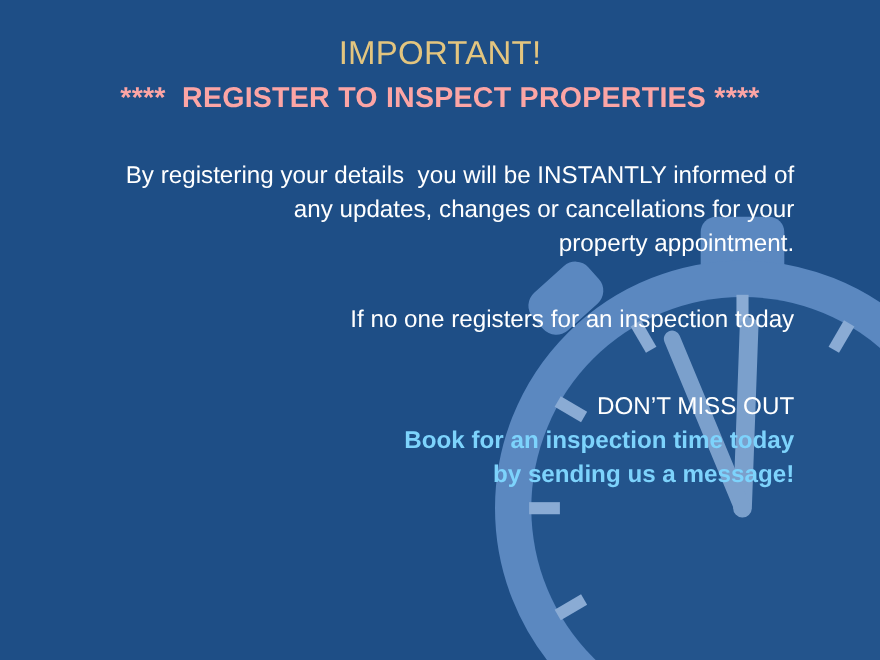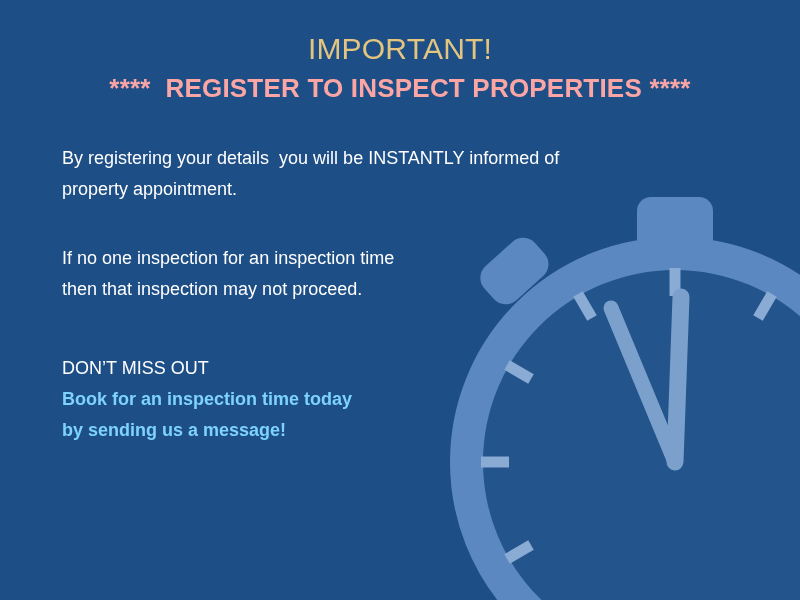--- a/index.html
+++ b/index.html
@@ -67,24 +67,25 @@
     width: 660px;
     z-index: 3;
   }
   .para {
     margin: 0 0 32px 0;
   }
   .para:last-child { margin-bottom: 12px; }
 
   .line {
     color: #ffffff;
-    font-size: 18px;
+    font-size: 22px;
     line-height: 31px;
     font-weight: 400;
     white-space: pre;
+    text-align: right;
   }
   .line.gold {
     color: #7dd3fc;
     font-weight: bold;
   }
 
   .spacer-1 { height: 6px; }
   .spacer-2 { height: 16px; }
 </style>
 </head>
@@ -133,28 +134,28 @@
 
   <div class="headings">
     <div class="heading-1">IMPORTANT!</div>
     <div class="heading-2">****  REGISTER TO INSPECT PROPERTIES ****</div>
   </div>
 
   <div class="body-copy">
 
     <div class="para">
       <div class="line">By registering your details  you will be INSTANTLY informed of</div>
+      <div class="line">any updates, changes or cancellations for your</div>
       <div class="line">property appointment.</div>
     </div>
 
     <div class="spacer-1"></div>
 
     <div class="para">
-      <div class="line">If no one inspection for an inspection time</div>
-      <div class="line">then that inspection may not proceed.</div>
+      <div class="line">If no one registers for an inspection today</div>
     </div>
 
     <div class="spacer-2"></div>
 
     <div class="para">
       <div class="line">DON’T MISS OUT</div>
       <div class="line gold">Book for an inspection time today</div>
       <div class="line gold">by sending us a message!</div>
     </div>
 

